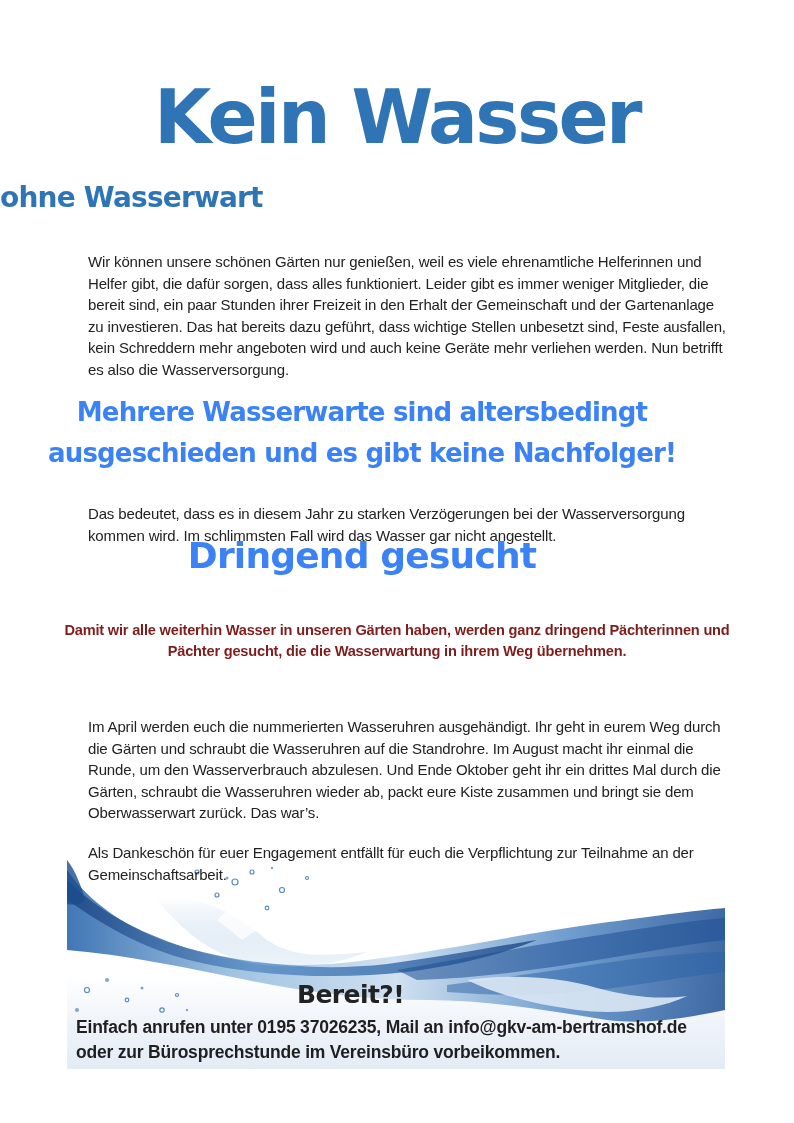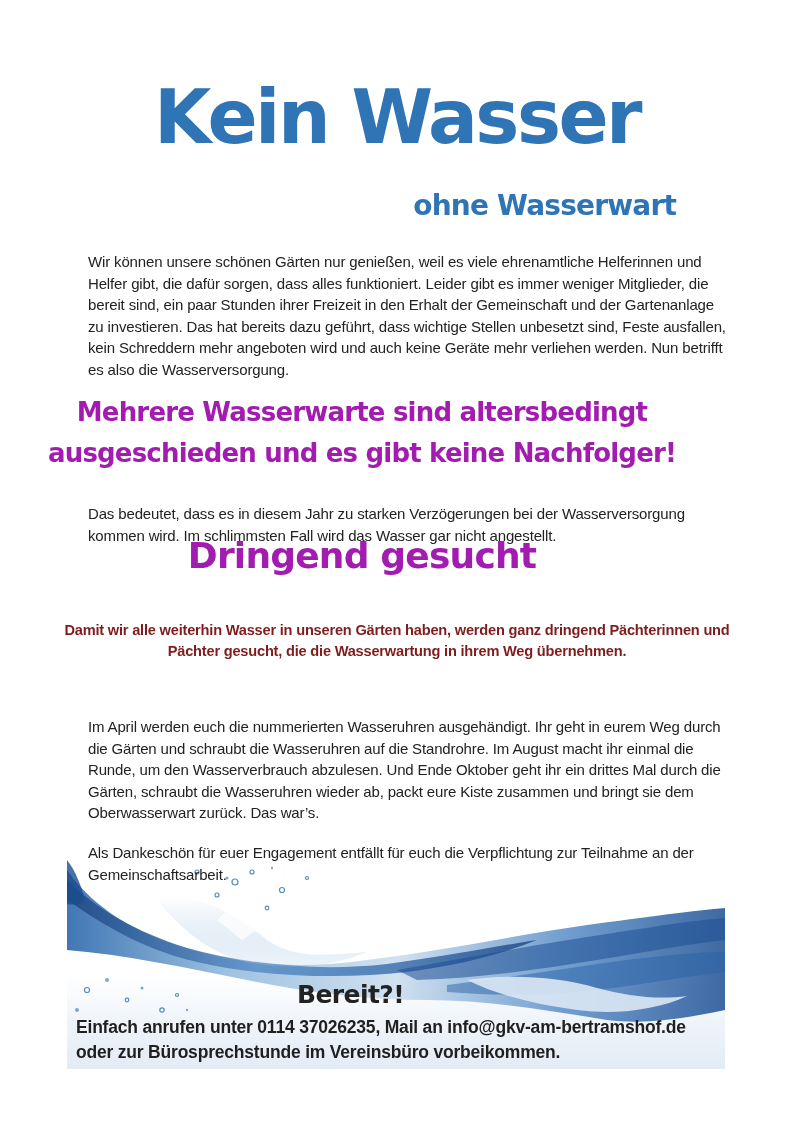--- a/index.html
+++ b/index.html
@@ -30,47 +30,47 @@
       font-size: 74px;
       line-height: 90px;
       letter-spacing: -2.5px;
       color: #2f74b5;
       margin: 0;
     }
     .subtitle {
       position: absolute;
       left: 0; width: 668px;
       top: 178px;
-      text-align: right;
+      text-align: left;
       font-family: "DejaVu Sans", sans-serif;
       font-weight: bold;
       font-size: 28px;
       line-height: 40px;
       letter-spacing: -0.8px;
       color: #2f74b5;
-      margin: 8px;
+      margin: 0;
     }
     .para {
       position: absolute;
       left: 76px;
       width: 645px;
       font-size: 15px;
       line-height: 21.6px;
       color: #222222;
       margin: 12px;
       letter-spacing: -0.15px;
     }
     .p1 { top: 239px; }
     .h2 {
       position: absolute;
       left: 0; width: 724px;
       text-align: center;
       font-family: "DejaVu Sans", sans-serif;
       font-weight: bold;
-      color: #a21caf;
+      color: #3b82f6;
       margin: 0;
       letter-spacing: -0.8px;
     }
     .h2-mehrere {
       top: 392px;
       font-size: 26px;
       line-height: 41px;
     }
     .p2 { top: 491px; }
     .h2-dringend {
@@ -219,17 +219,17 @@
         <circle cx="205" cy="8" r="1.2"></circle>
       </g>
 
       <path d="M0,0 C8,10 14,25 18,40 C12,45 6,45 0,44 Z" fill="#1a4d8f" opacity="0.8"></path>
     </svg>
   </div>
 
   <div class="bereit">Bereit?!</div>
 
   <div class="contact">
-    <div>Einfach anrufen unter 0114 37026235, Mail an info@gkv-am-bertramshof.de</div>
+    <div>Einfach anrufen unter 0195 37026235, Mail an info@gkv-am-bertramshof.de</div>
     <div>oder zur Bürosprechstunde im Vereinsbüro vorbeikommen.</div>
   </div>
 
 </div>
 
 </body></html>

